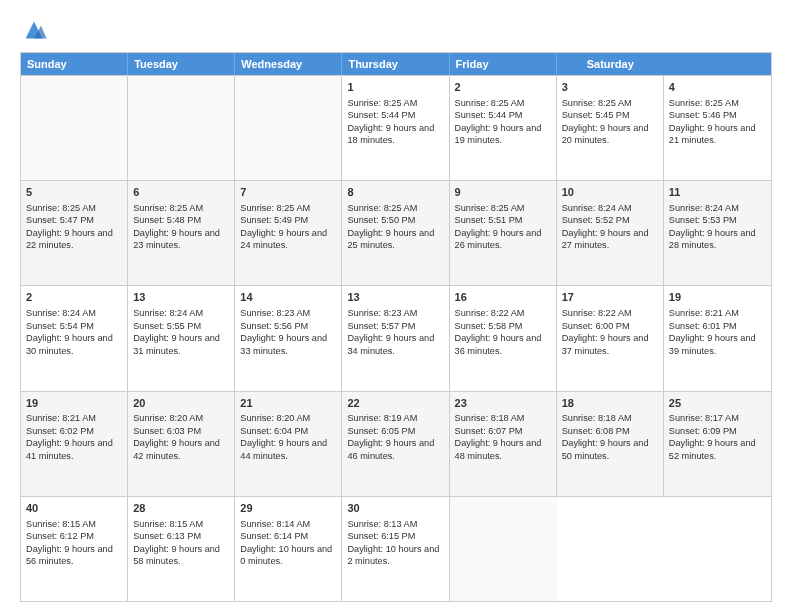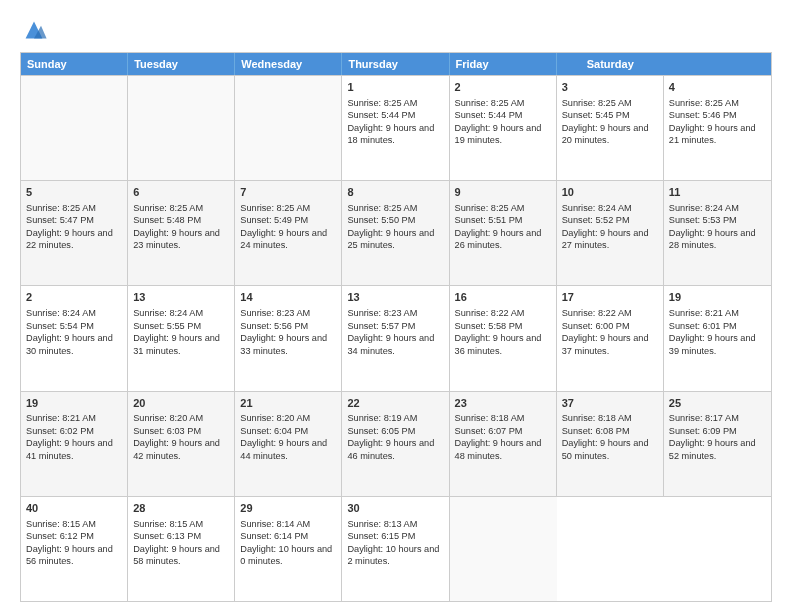--- a/index.html
+++ b/index.html
@@ -168,21 +168,21 @@
           <div class="cal-cell"><span class="day-num">16</span><span>Sunrise: 8:22 AM<br>Sunset: 5:58 PM<br>Daylight: 9 hours and 36 minutes.</span></div>
           <div class="cal-cell"><span class="day-num">17</span><span>Sunrise: 8:22 AM<br>Sunset: 6:00 PM<br>Daylight: 9 hours and 37 minutes.</span></div>
           <div class="cal-cell"><span class="day-num">19</span><span>Sunrise: 8:21 AM<br>Sunset: 6:01 PM<br>Daylight: 9 hours and 39 minutes.</span></div>
         </div>
         <div class="cal-week alt-row">
           <div class="cal-cell"><span class="day-num">19</span><span>Sunrise: 8:21 AM<br>Sunset: 6:02 PM<br>Daylight: 9 hours and 41 minutes.</span></div>
           <div class="cal-cell"><span class="day-num">20</span><span>Sunrise: 8:20 AM<br>Sunset: 6:03 PM<br>Daylight: 9 hours and 42 minutes.</span></div>
           <div class="cal-cell"><span class="day-num">21</span><span>Sunrise: 8:20 AM<br>Sunset: 6:04 PM<br>Daylight: 9 hours and 44 minutes.</span></div>
           <div class="cal-cell"><span class="day-num">22</span><span>Sunrise: 8:19 AM<br>Sunset: 6:05 PM<br>Daylight: 9 hours and 46 minutes.</span></div>
           <div class="cal-cell"><span class="day-num">23</span><span>Sunrise: 8:18 AM<br>Sunset: 6:07 PM<br>Daylight: 9 hours and 48 minutes.</span></div>
-          <div class="cal-cell"><span class="day-num">37</span><span>Sunrise: 8:18 AM<br>Sunset: 6:08 PM<br>Daylight: 9 hours and 50 minutes.</span></div>
+          <div class="cal-cell"><span class="day-num">18</span><span>Sunrise: 8:18 AM<br>Sunset: 6:08 PM<br>Daylight: 9 hours and 50 minutes.</span></div>
           <div class="cal-cell"><span class="day-num">25</span><span>Sunrise: 8:17 AM<br>Sunset: 6:09 PM<br>Daylight: 9 hours and 52 minutes.</span></div>
         </div>
         <div class="cal-week">
           <div class="cal-cell"><span class="day-num">40</span><span>Sunrise: 8:15 AM<br>Sunset: 6:12 PM<br>Daylight: 9 hours and 56 minutes.</span></div>
           <div class="cal-cell"><span class="day-num">28</span><span>Sunrise: 8:15 AM<br>Sunset: 6:13 PM<br>Daylight: 9 hours and 58 minutes.</span></div>
           <div class="cal-cell"><span class="day-num">29</span><span>Sunrise: 8:14 AM<br>Sunset: 6:14 PM<br>Daylight: 10 hours and 0 minutes.</span></div>
           <div class="cal-cell"><span class="day-num">30</span><span>Sunrise: 8:13 AM<br>Sunset: 6:15 PM<br>Daylight: 10 hours and 2 minutes.</span></div>
           <div class="cal-cell empty"></div>
         </div>
       </div>

